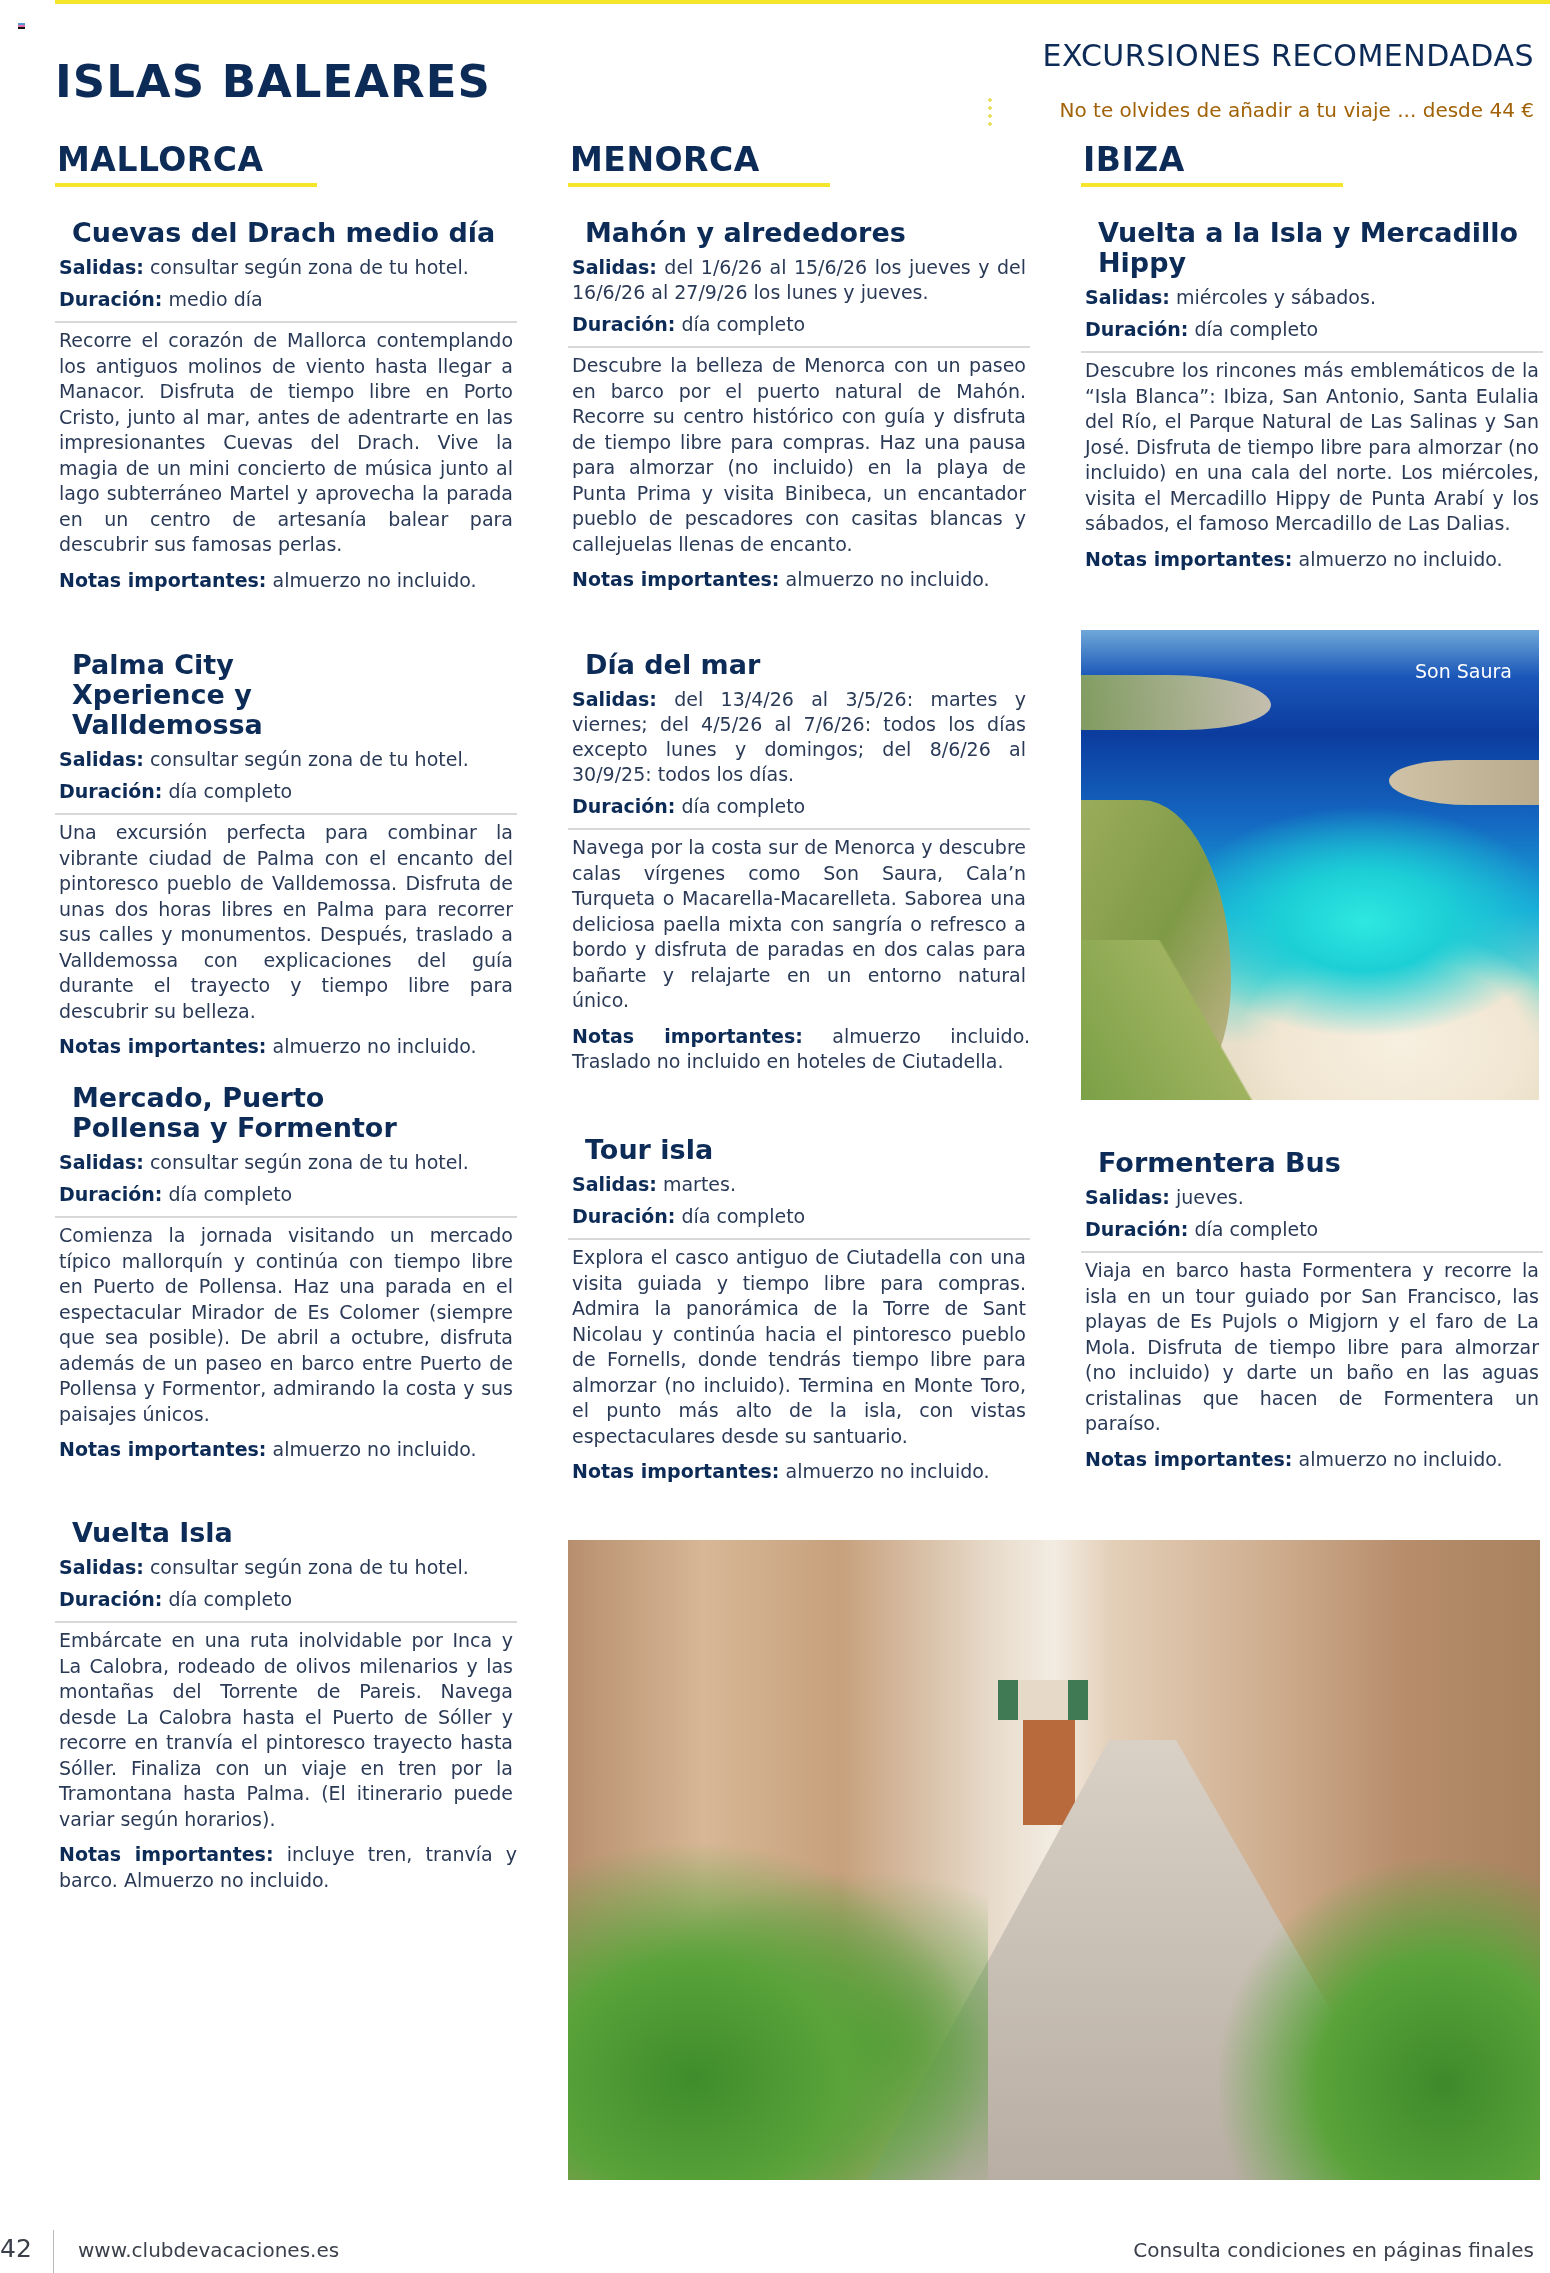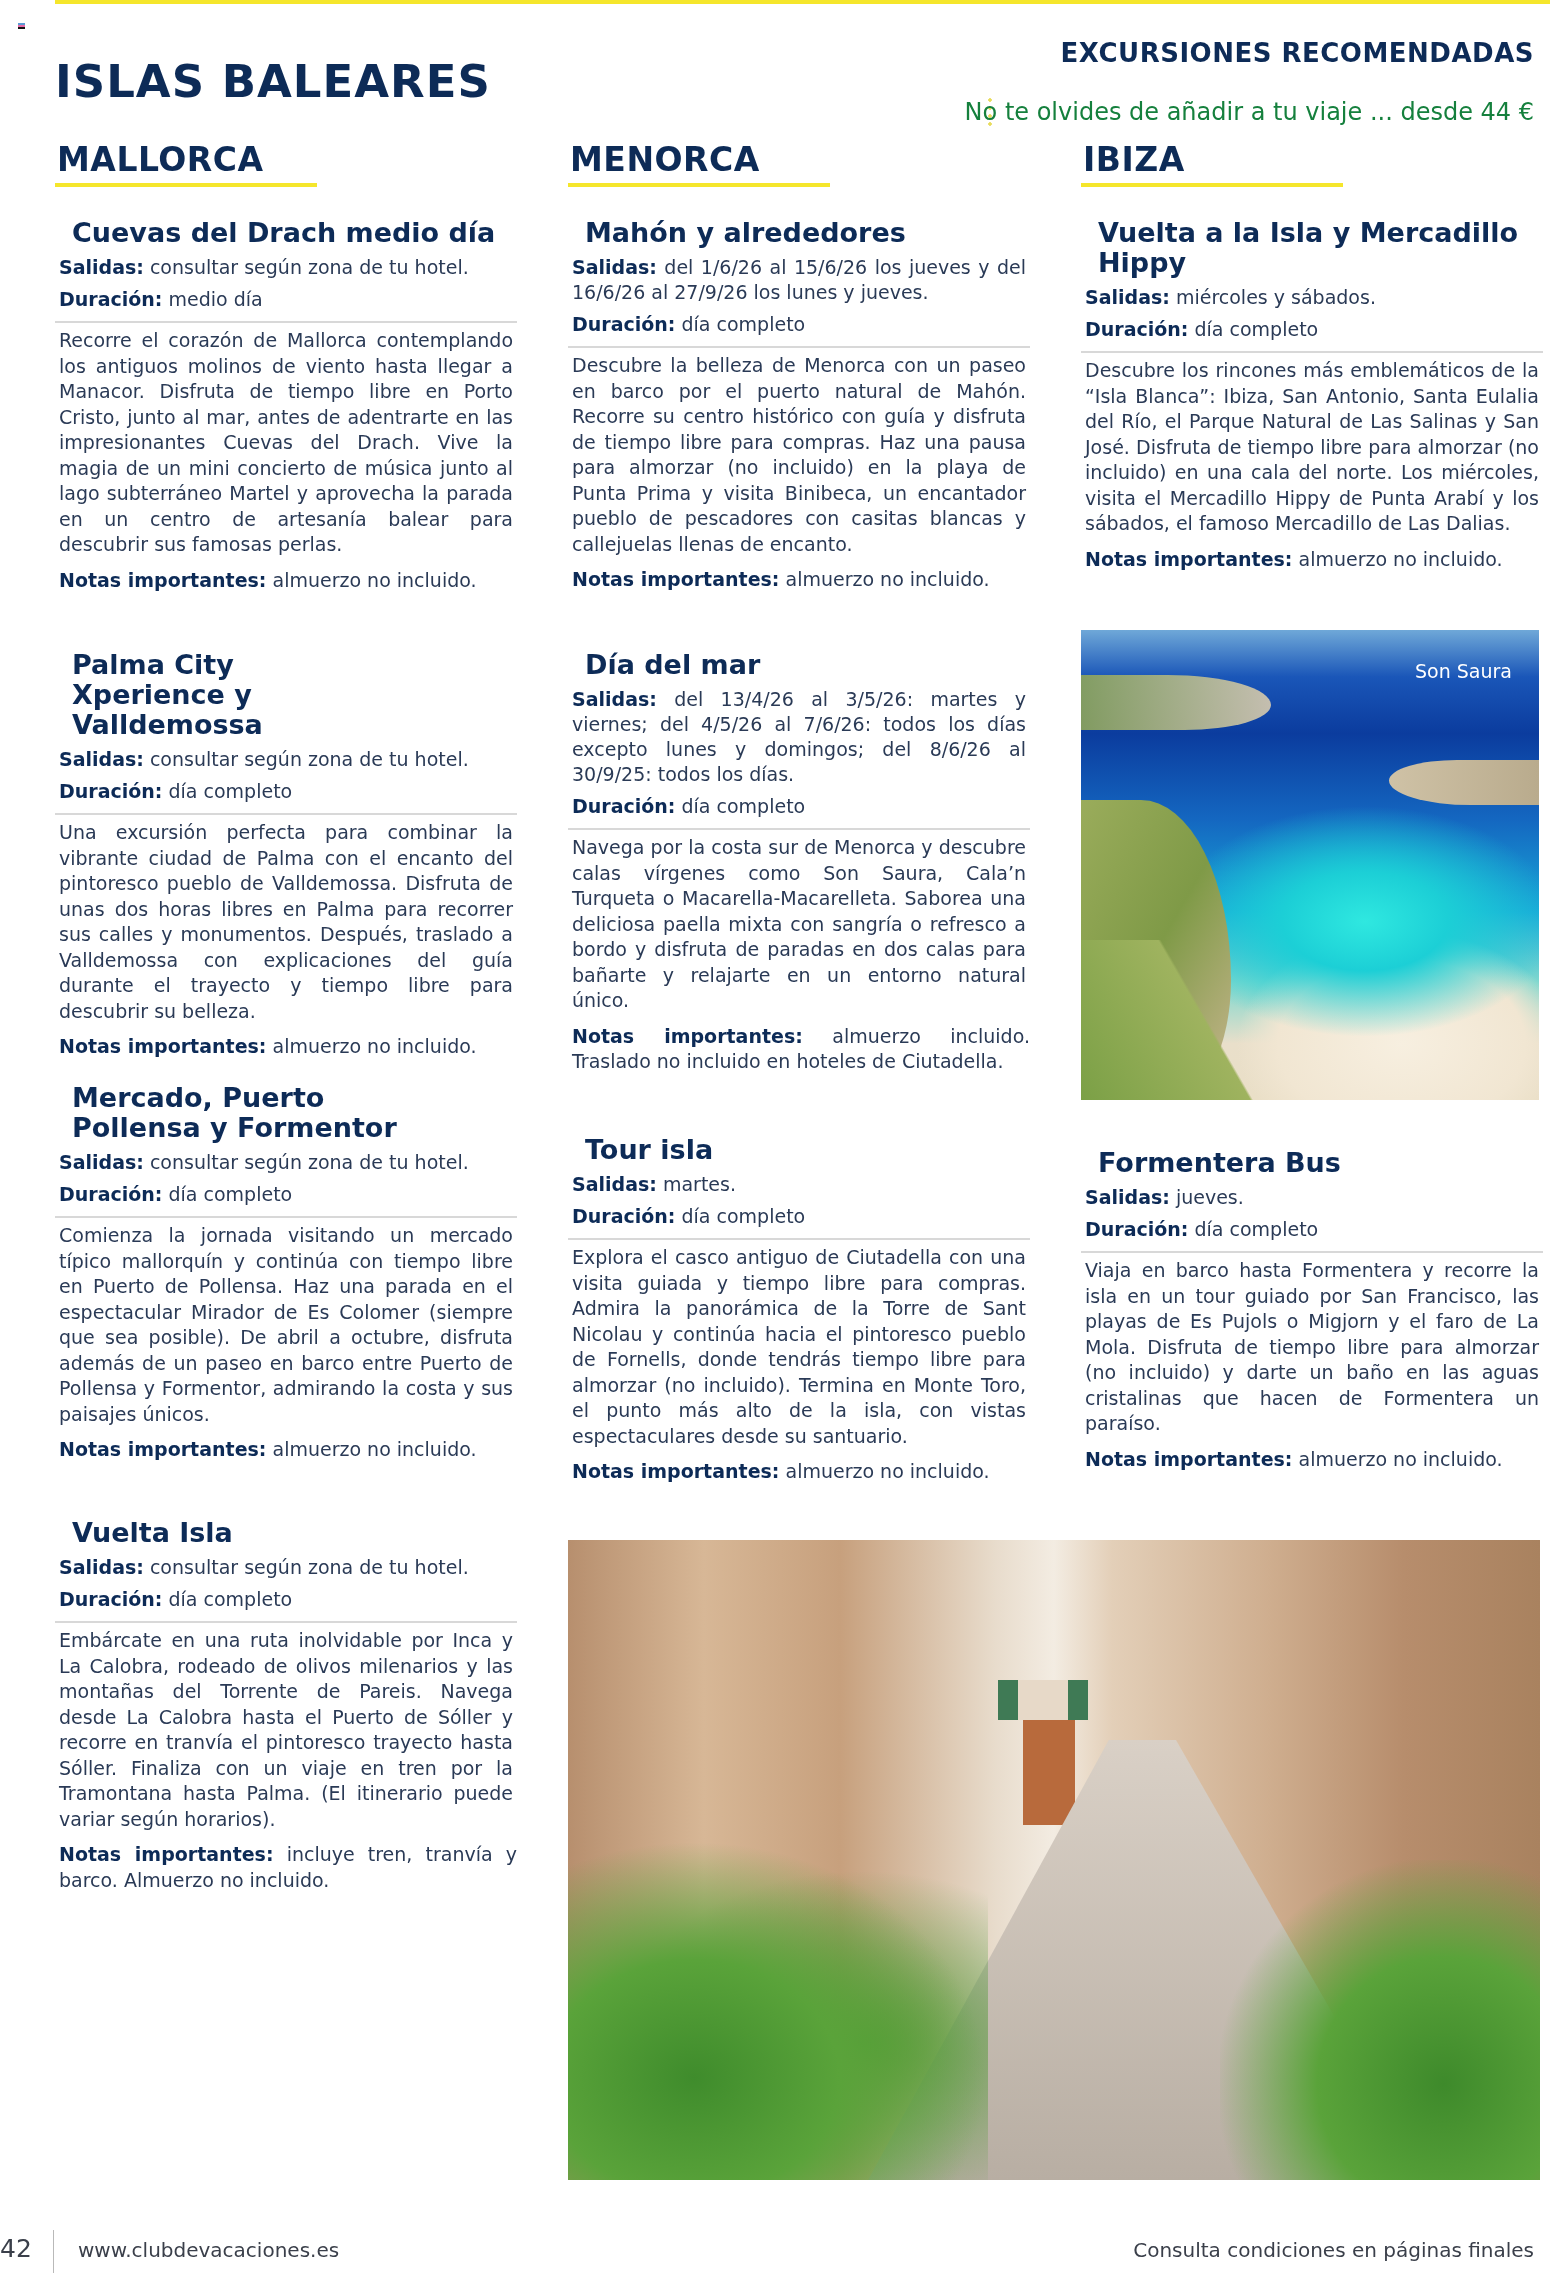--- a/index.html
+++ b/index.html
@@ -4,22 +4,22 @@
 <style>
   * { box-sizing: border-box; margin: 0; padding: 0; }
   html, body { width: 1550px; height: 2273px; background: #ffffff; overflow: hidden; }
   body { position: relative; font-family: "DejaVu Sans", "Liberation Sans", sans-serif; color: #1c2d4a; }
 
   .top-rule { position: absolute; left: 55px; right: 0; top: 0; height: 4px; background: #f5e62b; }
   .crop-mark { position: absolute; left: 18px; top: 23px; width: 7px; height: 6px; }
   .crop-mark span { display: block; height: 2px; }
 
   .page-title { position: absolute; left: 55px; top: 20px; font-size: 45px; font-weight: bold; color: #0d2b57; letter-spacing: 1px; margin-top: 35px; }
-  .exc-title { position: absolute; right: 16px; top: 38px; font-size: 26px; font-weight: bold; color: #0d2b57; letter-spacing: 0.5px; }
-  .exc-sub { position: absolute; right: 16px; top: 98px; font-size: 24px; color: #15803d; display: flex; align-items: center; text-align: center; }
+  .exc-title { position: absolute; right: 16px; top: 38px; font-size: 30px; font-weight: normal; color: #0d2b57; letter-spacing: 0.5px; }
+  .exc-sub { position: absolute; right: 16px; top: 98px; font-size: 20px; color: #a16207; display: flex; align-items: center; text-align: center; }
   .dots { position: absolute; left: 988px; top: 96px; width: 4px; height: 34px;
           background: radial-gradient(circle, #e8dc5c 1.5px, transparent 2px) 0 0 / 4px 8px repeat-y; }
 
   .col { position: absolute; top: 140px; width: 462px; }
   .col-1 { left: 55px; }
   .col-2 { left: 568px; }
   .col-3 { left: 1081px; }
 
   .island { font-size: 33px; font-weight: bold; color: #0d2b57; letter-spacing: 0.5px; padding-left: 2px; }
   .island-rule { width: 262px; height: 4px; background: #f5e62b; margin-top: 4px; }

